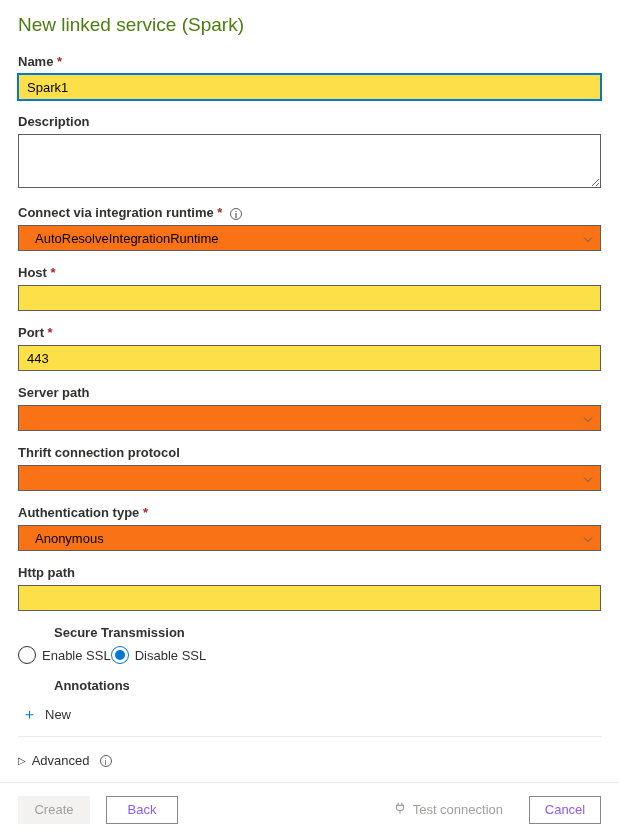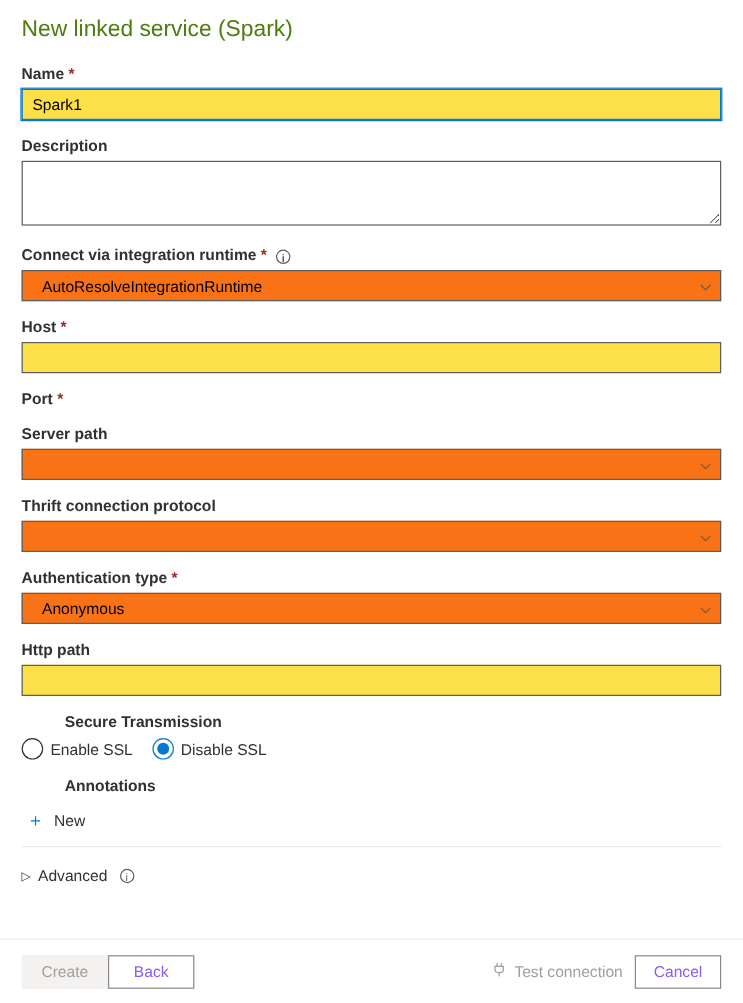--- a/index.html
+++ b/index.html
@@ -95,21 +95,20 @@
     .select-chevron {
       position: absolute;
       right: 8px;
       top: 50%;
       transform: translateY(-50%);
       pointer-events: none;
       color: #605e5c;
     }
     .radio-group {
       display: flex;
-      gap: 16px;
       align-items: center;
       margin-top: 3px;
     }
     .radio-option {
       display: flex;
       align-items: center;
       gap: 6px;
       cursor: pointer;
     }
     .radio-circle {
@@ -175,21 +174,21 @@
     .footer {
       position: absolute;
       bottom: 0;
       left: 0;
       right: 0;
       height: 54px;
       border-top: 1px solid #edebe9;
       display: flex;
       align-items: center;
       padding: 12px 18px;
-      gap: 0;
+      gap: 16px;
       background: #fff;
     }
     .btn {
       height: 28px;
       min-width: 72px;
       padding: 0 14px;
       font-size: 13px;
       font-family: inherit;
       border: 1px solid #8a8886;
       background: #fff;
@@ -250,20 +249,21 @@
     </div>
   </div>
 
   <div class="field">
     <label class="field-label required">Host</label>
     <input type="text" class="text-input" value="" style="">
   </div>
 
   <div class="field">
     <label class="field-label required">Port</label>
+    <input type="text" class="text-input" value="443" style="">
   </div>
 
   <div class="field">
     <label class="field-label">Server path</label>
     <div class="select-wrap">
       <input type="text" class="select-input" readonly="" value="" style="">
       <span class="select-chevron">
         <svg width="10" height="6" viewBox="0 0 10 6">
             <path d="M1 1 L5 5 L9 1" stroke="#605e5c" stroke-width="1" fill="none"></path>
           </svg>

